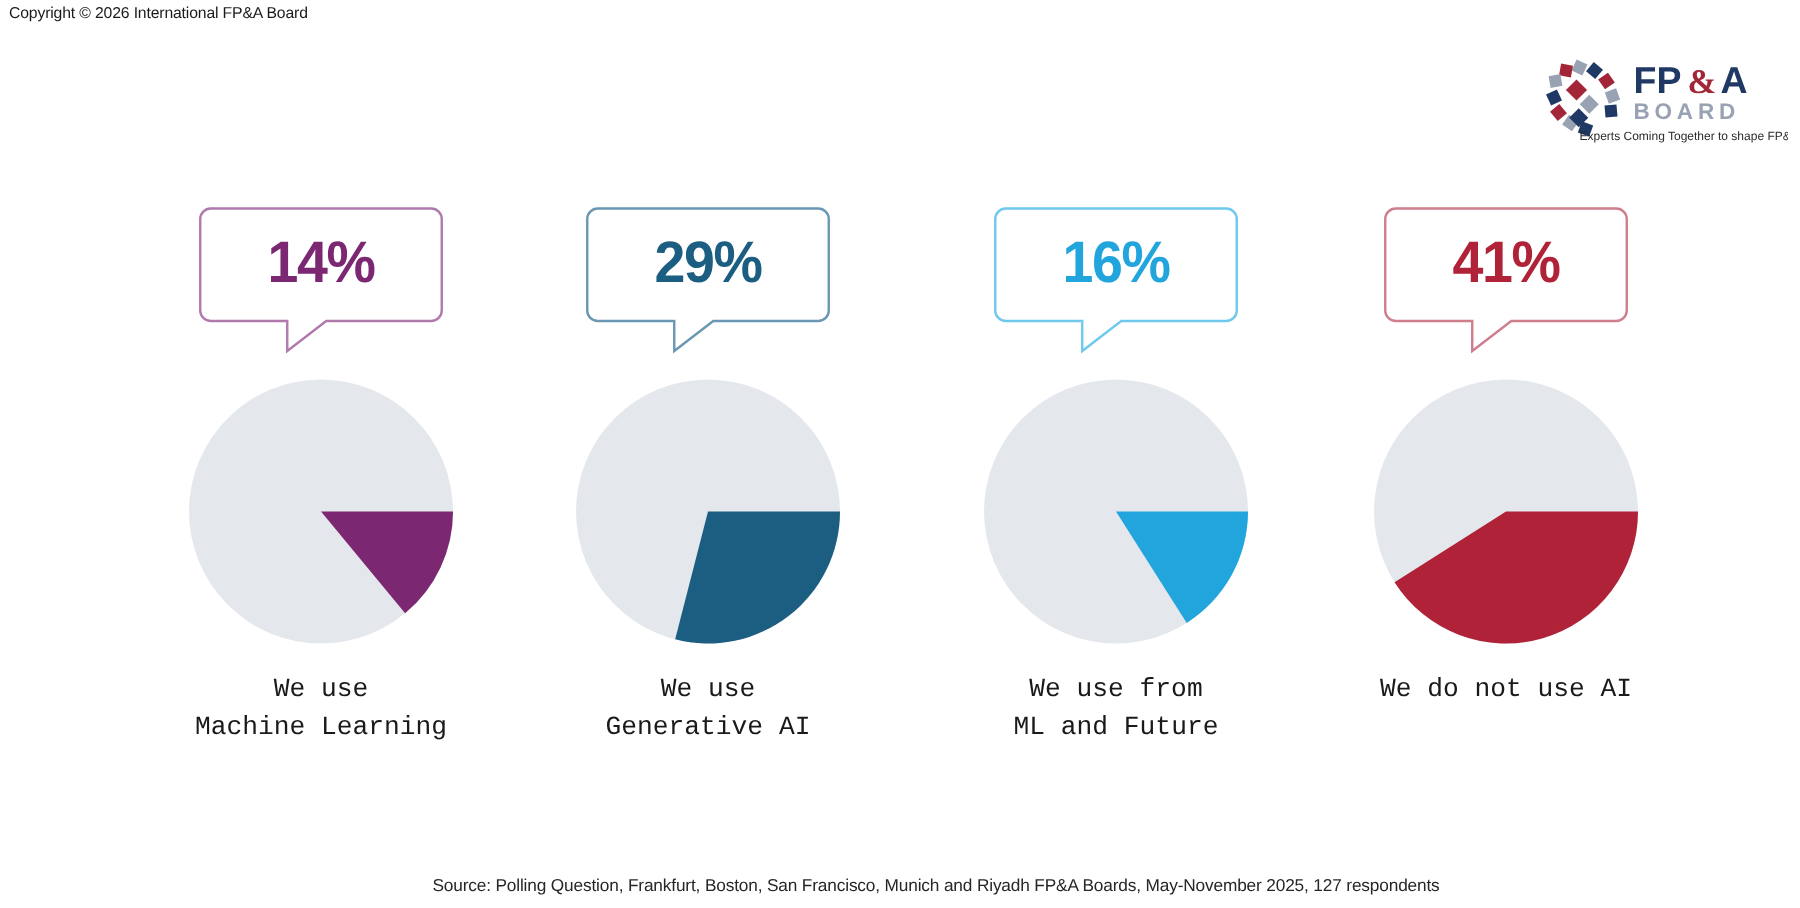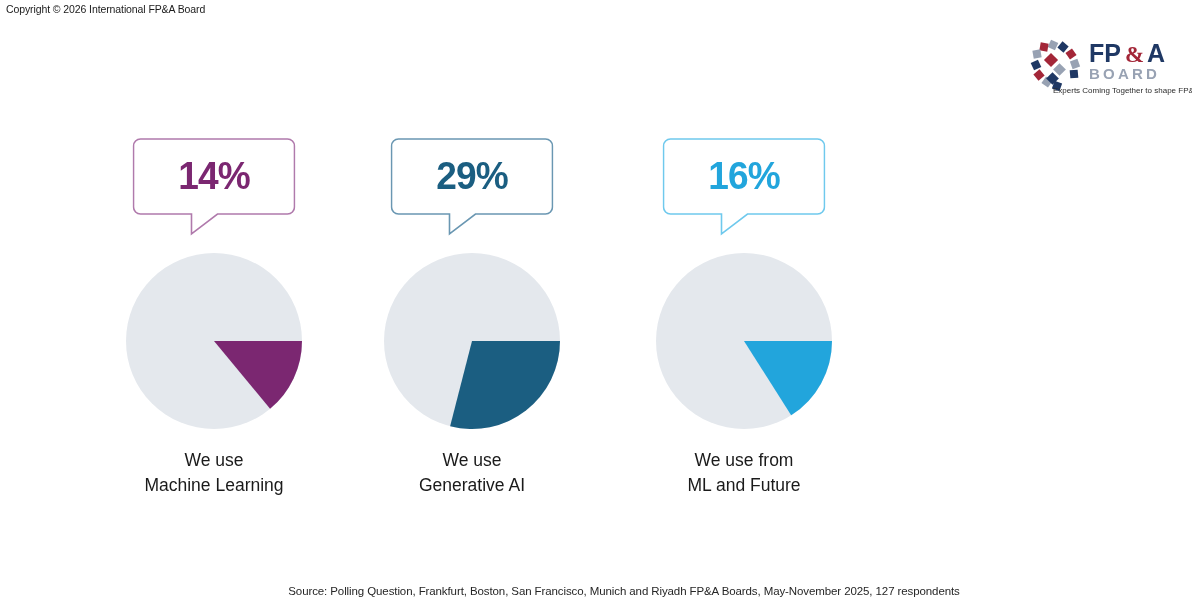--- a/index.html
+++ b/index.html
@@ -131,21 +131,21 @@
   
   .caption {
     position: absolute;
     left: 0;
     top: 318px;
     width: 260px;
     text-align: center;
     font-size: 17.5px;
     line-height: 1.42;
     color: #1a1a1a;
-    font-family: Liberation Sans, sans-serif;
+    font-family: Liberation Mono, monospace;
   }
   .caption .l2 { display: block; }
 
   
   .source {
     position: absolute;
     left: 0;
     bottom: 8px;
     width: 1200px;
     text-align: center;
@@ -242,18 +242,36 @@
           <circle cx="89" cy="89" r="88" fill="#E4E8ED"></circle>
           <path fill="#22A5DC" d="M 89 89 L 177 89 A 88 88 0 0 1 136.1527579581517 163.30085744417732 Z"></path>
         </svg>
       </div>
       <div class="caption">
         <span>We use from</span>
         <span class="l2">ML and Future</span>
       </div>
     </div>
 
+    <div class="panel panel-3">
+      <div class="callout">
+        <svg viewBox="0 0 163 98">
+          <path d="M 8 1 H 155 A 7 7 0 0 1 162 8 V 69 A 7 7 0 0 1 155 76 H 85 L 59 96 V 76 H 8 A 7 7 0 0 1 1 69 V 8 A 7 7 0 0 1 8 1 Z" fill="#ffffff" stroke="#CE7E8C" stroke-width="1.6"></path>
+        </svg>
+        <div class="callout-pct" style="color:#B02237">41%</div>
+      </div>
+      <div class="pie-wrap">
+        <svg viewBox="0 0 178 178">
+          <circle cx="89" cy="89" r="88" fill="#E4E8ED"></circle>
+          <path fill="#B02237" d="M 89 89 L 177 89 A 88 88 0 0 1 14.699142555822675 136.1527579581517 Z"></path>
+        </svg>
+      </div>
+      <div class="caption">
+        <span>We do not use AI</span>
+        <span class="l2"></span>
+      </div>
+    </div>
 
   </div>
 
   <div class="source">Source: Polling Question, Frankfurt, Boston, San Francisco, Munich and Riyadh FP&amp;A Boards, May-November 2025, 127 respondents</div>
 
 </div>
 
 </body></html>

